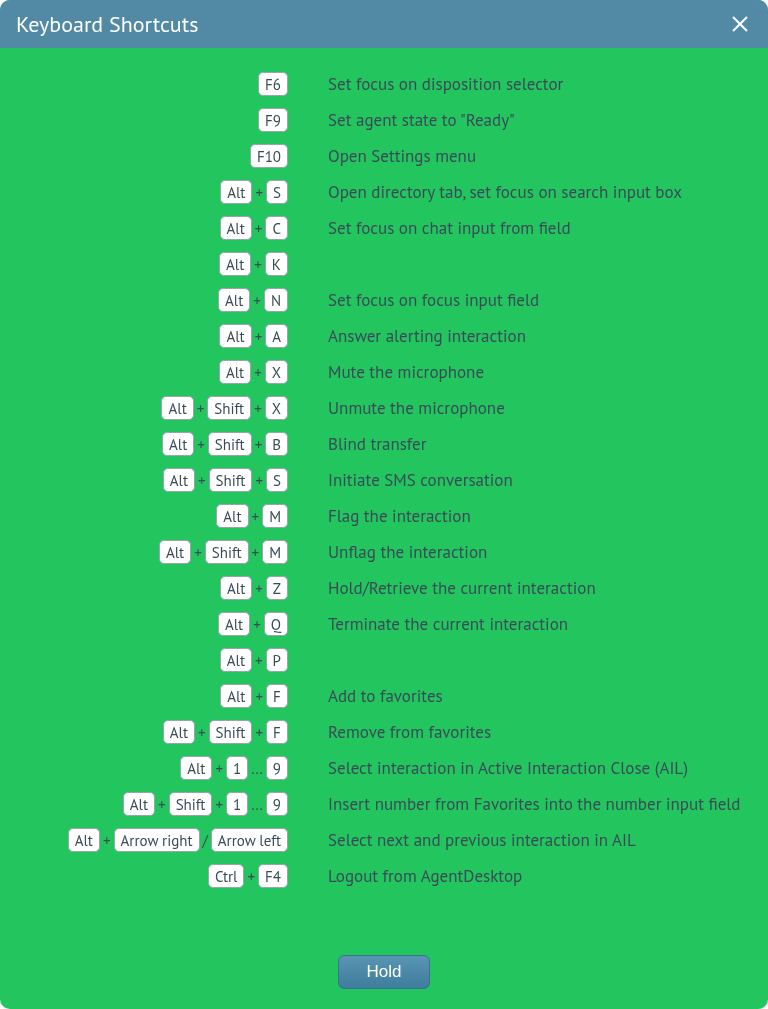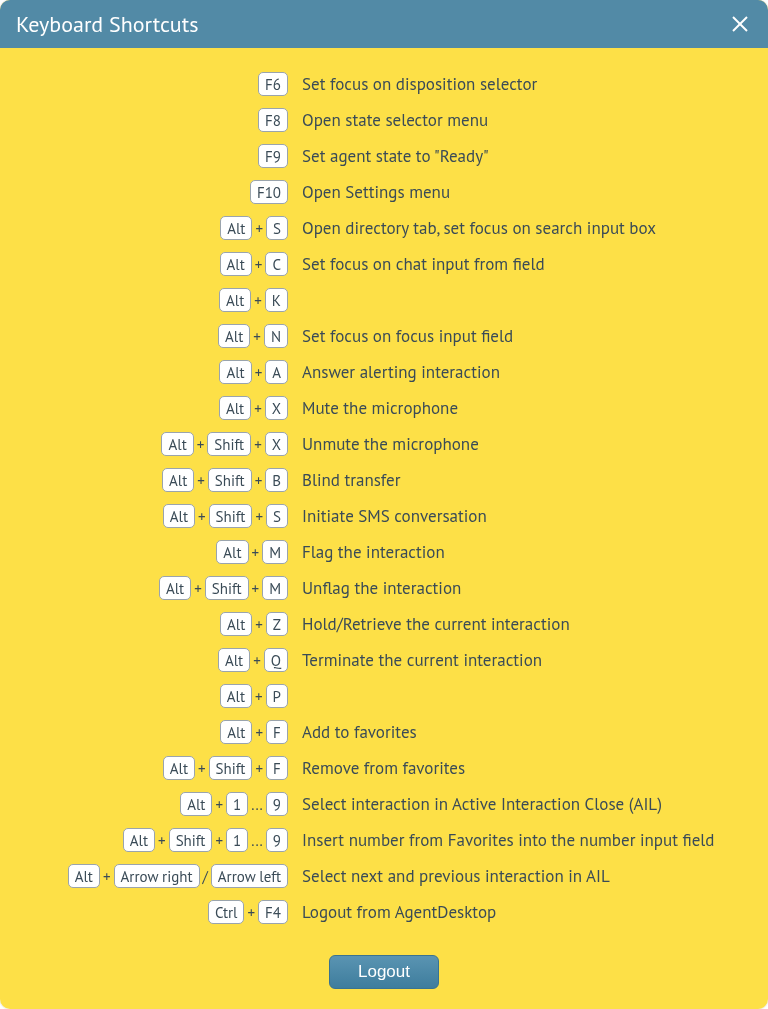--- a/index.html
+++ b/index.html
@@ -1,19 +1,19 @@
 <!DOCTYPE html>
 <html><head>
   <meta charset="utf-8">
   <style>
     * { box-sizing: border-box; margin: 0; padding: 0; }
     html, body { width: 768px; height: 1009px; font-family: "Segoe UI", "PT Sans", Arial, sans-serif; }
     .dialog {
       width: 768px; height: 1009px;
-      background: #fde047;
+      background: #22c55e;
       border-radius: 10px;
       overflow: hidden;
       display: flex; flex-direction: column;
       box-shadow: 0 0 0 1px rgba(0,0,0,0.05);
       justify-content: space-between;
     }
     .titlebar {
       background: #528aa6;
       color: #ffffff;
       height: 48px;
@@ -25,20 +25,21 @@
     .close-icon svg { width: 18px; height: 18px; stroke: #fff; stroke-width: 2; }
     .content {
       flex: 1;
       padding: 24px 12px 8px 12px;
       overflow: hidden;
     }
     .row {
       display: flex;
       align-items: center;
       margin-bottom: 12px;
+      gap: 26px;
     }
     .keys {
       flex: 0 0 276px;
       display: flex;
       justify-content: flex-end;
       align-items: center;
       gap: 2px;
       white-space: nowrap;
     }
     kbd {
@@ -97,26 +98,20 @@
   </div>
   <div class="content" id="content">
       <div class="row">
         <div class="keys">
           <kbd>F6</kbd>
         </div>
         <div class="desc">Set focus on disposition selector</div>
       </div>
       <div class="row">
         <div class="keys">
-          <kbd>F8</kbd>
-        </div>
-        <div class="desc">Open state selector menu</div>
-      </div>
-      <div class="row">
-        <div class="keys">
           <kbd>F9</kbd>
         </div>
         <div class="desc">Set agent state to "Ready"</div>
       </div>
       <div class="row">
         <div class="keys">
           <kbd>F10</kbd>
         </div>
         <div class="desc">Open Settings menu</div>
       </div>
@@ -291,15 +286,15 @@
       <div class="row">
         <div class="keys">
           <kbd>Ctrl</kbd>
           <span class="sep">+</span>
           <kbd>F4</kbd>
         </div>
         <div class="desc">Logout from AgentDesktop</div>
       </div>
     </div>
   <div class="footer">
-    <button class="close-btn">Logout</button>
+    <button class="close-btn">Hold</button>
   </div>
 </div>
 
 </body></html>

